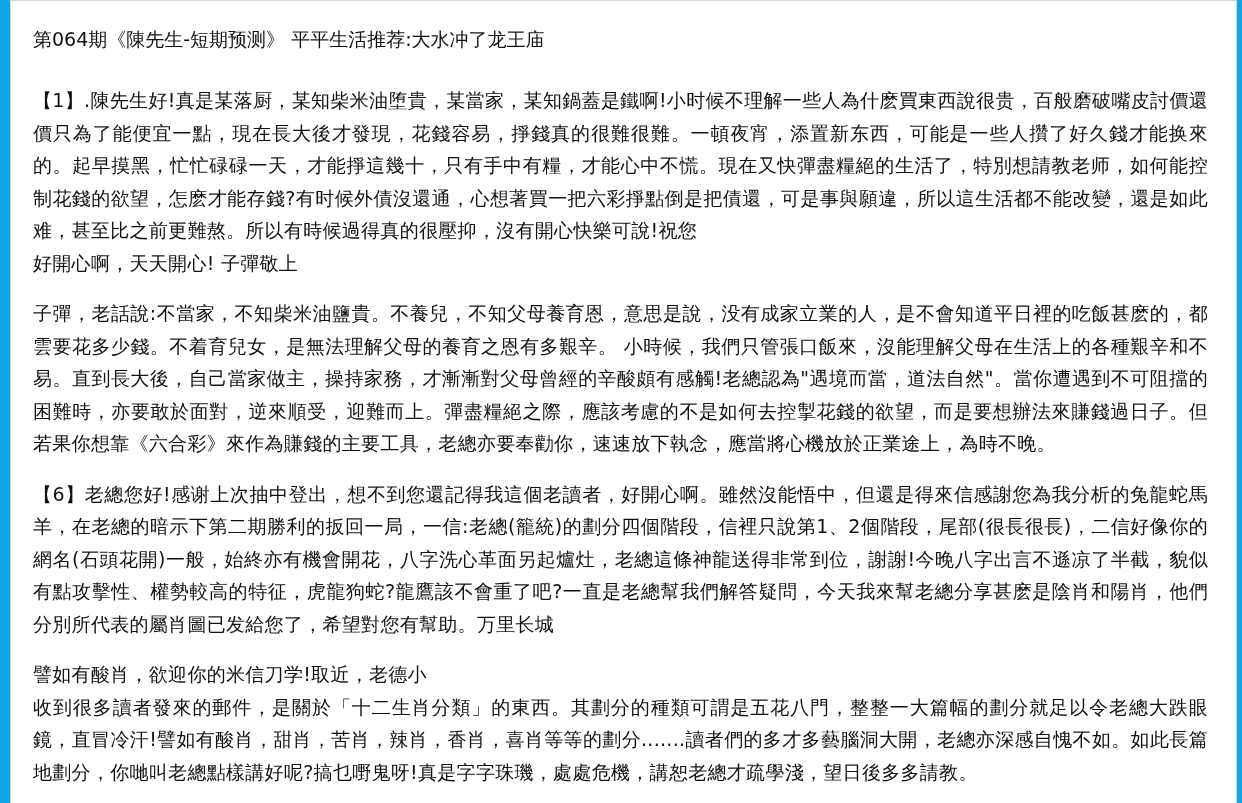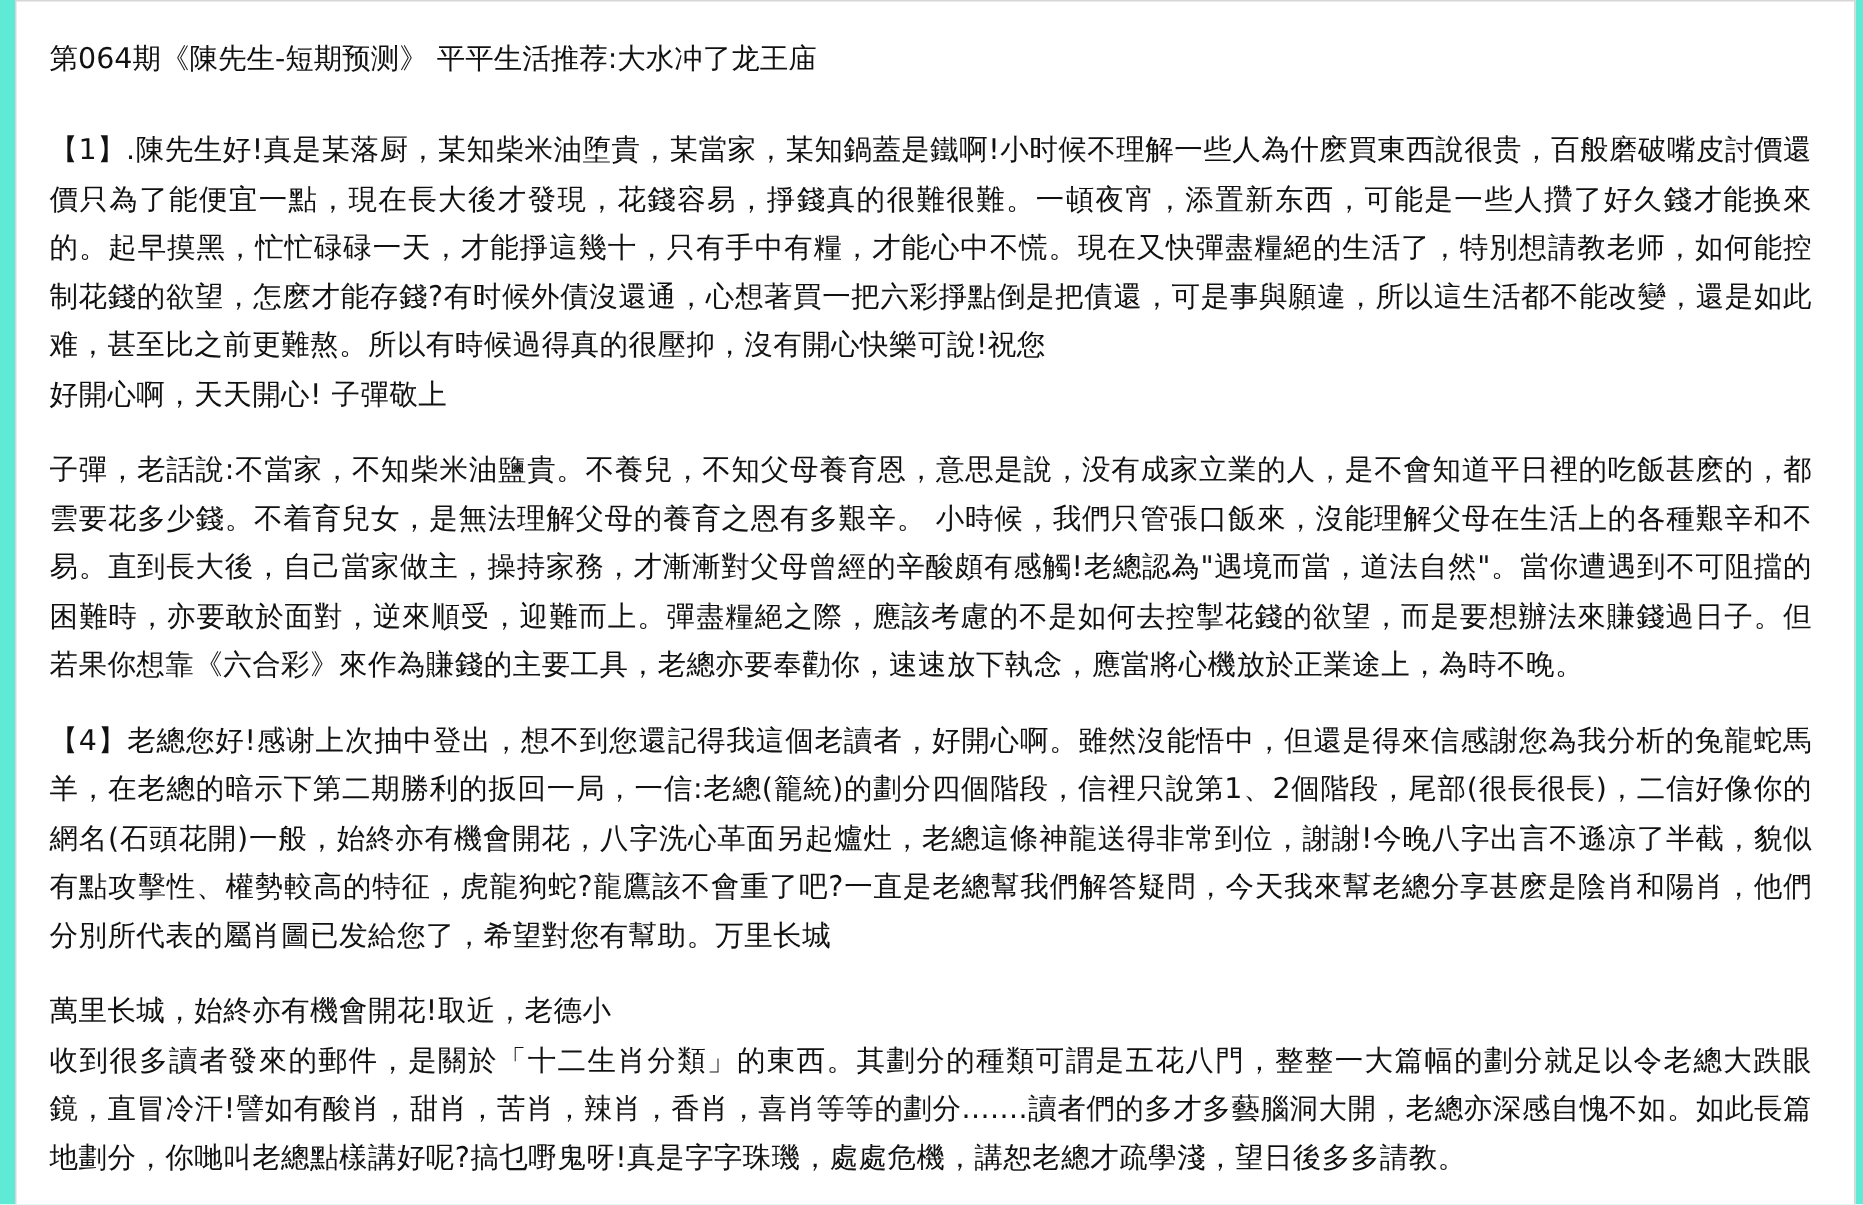--- a/index.html
+++ b/index.html
@@ -5,21 +5,21 @@
   html, body {
     margin: 0;
     padding: 0;
     background: #ffffff;
   }
   .page {
     position: relative;
     width: 1242px;
     height: 803px;
     overflow: hidden;
-    background: #5eead4;
+    background: #0ea5e9;
     font-family: "DejaVu Sans", "Liberation Sans", sans-serif;
   }
   .frame {
     box-sizing: border-box;
     margin-left: 10px;
     width: 1227px;
     min-height: 810px;
     border: 1px solid #d6d6d6;
     border-bottom: none;
     background: #ffffff;
@@ -43,17 +43,17 @@
 </style>
 </head>
 <body>
 
 <div class="page">
   <div class="frame">
     <p class="title">第064期《陳先生-短期预测》 平平生活推荐:大水冲了龙王庙</p>
     <div id="article-body">
         <p class="para"><span>【1】.陳先生好!真是某落厨，某知柴米油堕貴，某當家，某知鍋蓋是鐵啊!小时候不理解一些人為什麽買東西說很贵，百般磨破嘴皮討價還價只為了能便宜一點，現在長大後才發現，花錢容易，掙錢真的很難很難。一頓夜宵，添置新东西，可能是一些人攢了好久錢才能换來的。起早摸黑，忙忙碌碌一天，才能掙這幾十，只有手中有糧，才能心中不慌。現在又快彈盡糧絕的生活了，特別想請教老师，如何能控制花錢的欲望，怎麽才能存錢?有时候外債沒還通，心想著買一把六彩掙點倒是把債還，可是事與願違，所以這生活都不能改變，還是如此难，甚至比之前更難熬。所以有時候過得真的很壓抑，沒有開心快樂可說!祝您</span><br><span>好開心啊，天天開心! 子彈敬上</span></p>
         <p class="para"><span>子彈，老話說:不當家，不知柴米油鹽貴。不養兒，不知父母養育恩，意思是說，没有成家立業的人，是不會知道平日裡的吃飯甚麽的，都雲要花多少錢。不着育兒女，是無法理解父母的養育之恩有多艱辛。 小時候，我們只管張口飯來，沒能理解父母在生活上的各種艱辛和不易。直到長大後，自己當家做主，操持家務，才漸漸對父母曾經的辛酸頗有感觸!老總認為"遇境而當，道法自然"。當你遭遇到不可阻擋的困難時，亦要敢於面對，逆來順受，迎難而上。彈盡糧絕之際，應該考慮的不是如何去控掣花錢的欲望，而是要想辦法來賺錢過日子。但若果你想靠《六合彩》來作為賺錢的主要工具，老總亦要奉勸你，速速放下執念，應當將心機放於正業途上，為時不晚。</span></p>
-        <p class="para"><span>【4】老總您好!感谢上次抽中登出，想不到您還記得我這個老讀者，好開心啊。雖然沒能悟中，但還是得來信感謝您為我分析的兔龍蛇馬羊，在老總的暗示下第二期勝利的扳回一局，一信:老總(籠統)的劃分四個階段，信裡只說第1、2個階段，尾部(很長很長)，二信好像你的網名(石頭花開)一般，始終亦有機會開花，八字洗心革面另起爐灶，老總這條神龍送得非常到位，謝謝!今晚八字出言不遜凉了半截，貌似有點攻擊性、權勢較高的特征，虎龍狗蛇?龍鷹該不會重了吧?一直是老總幫我們解答疑問，今天我來幫老總分享甚麽是陰肖和陽肖，他們分別所代表的屬肖圖已发給您了，希望對您有幫助。万里长城</span></p>
-        <p class="para"><span>萬里长城，始終亦有機會開花!取近，老德小</span><br><span>收到很多讀者發來的郵件，是關於「十二生肖分類」的東西。其劃分的種類可謂是五花八門，整整一大篇幅的劃分就足以令老總大跌眼鏡，直冒冷汗!譬如有酸肖，甜肖，苦肖，辣肖，香肖，喜肖等等的劃分.......讀者們的多才多藝腦洞大開，老總亦深感自愧不如。如此長篇地劃分，你哋叫老總點樣講好呢?搞乜嘢鬼呀!真是字字珠璣，處處危機，講恕老總才疏學淺，望日後多多請教。</span></p>
+        <p class="para"><span>【6】老總您好!感谢上次抽中登出，想不到您還記得我這個老讀者，好開心啊。雖然沒能悟中，但還是得來信感謝您為我分析的兔龍蛇馬羊，在老總的暗示下第二期勝利的扳回一局，一信:老總(籠統)的劃分四個階段，信裡只說第1、2個階段，尾部(很長很長)，二信好像你的網名(石頭花開)一般，始終亦有機會開花，八字洗心革面另起爐灶，老總這條神龍送得非常到位，謝謝!今晚八字出言不遜凉了半截，貌似有點攻擊性、權勢較高的特征，虎龍狗蛇?龍鷹該不會重了吧?一直是老總幫我們解答疑問，今天我來幫老總分享甚麽是陰肖和陽肖，他們分別所代表的屬肖圖已发給您了，希望對您有幫助。万里长城</span></p>
+        <p class="para"><span>譬如有酸肖，欲迎你的米信刀学!取近，老德小</span><br><span>收到很多讀者發來的郵件，是關於「十二生肖分類」的東西。其劃分的種類可謂是五花八門，整整一大篇幅的劃分就足以令老總大跌眼鏡，直冒冷汗!譬如有酸肖，甜肖，苦肖，辣肖，香肖，喜肖等等的劃分.......讀者們的多才多藝腦洞大開，老總亦深感自愧不如。如此長篇地劃分，你哋叫老總點樣講好呢?搞乜嘢鬼呀!真是字字珠璣，處處危機，講恕老總才疏學淺，望日後多多請教。</span></p>
       </div>
   </div>
 </div>
 
 </body></html>

